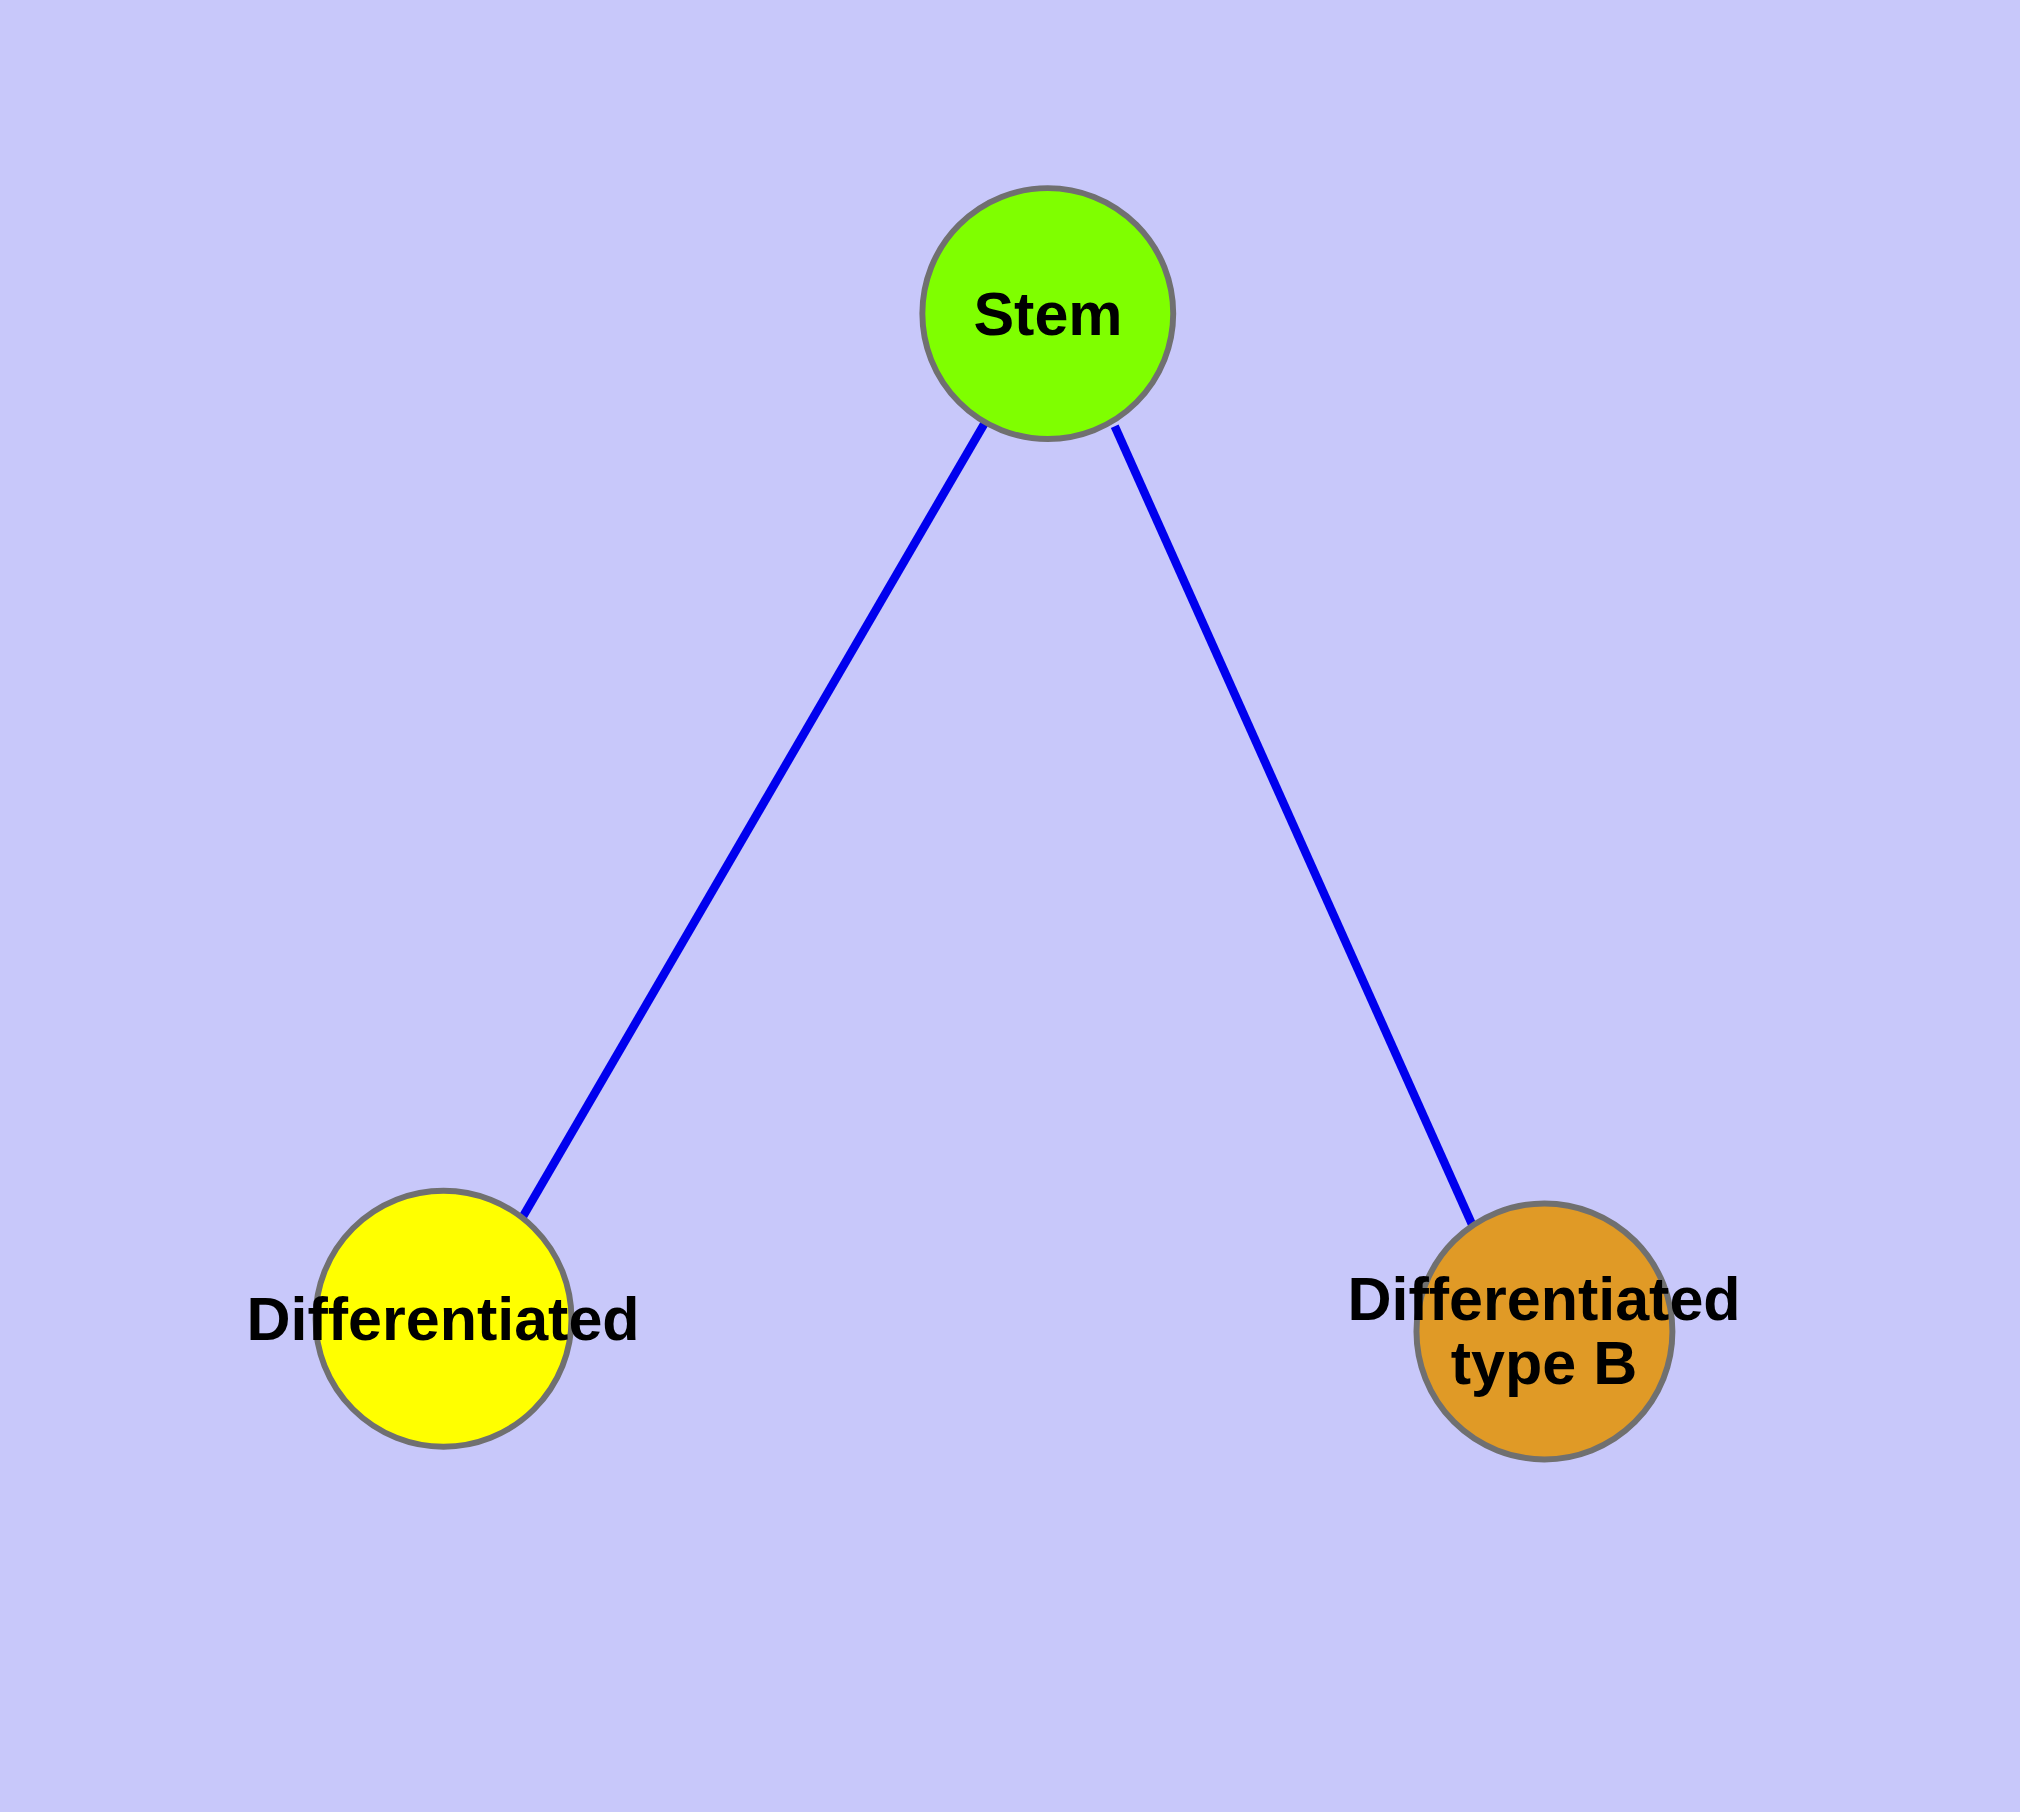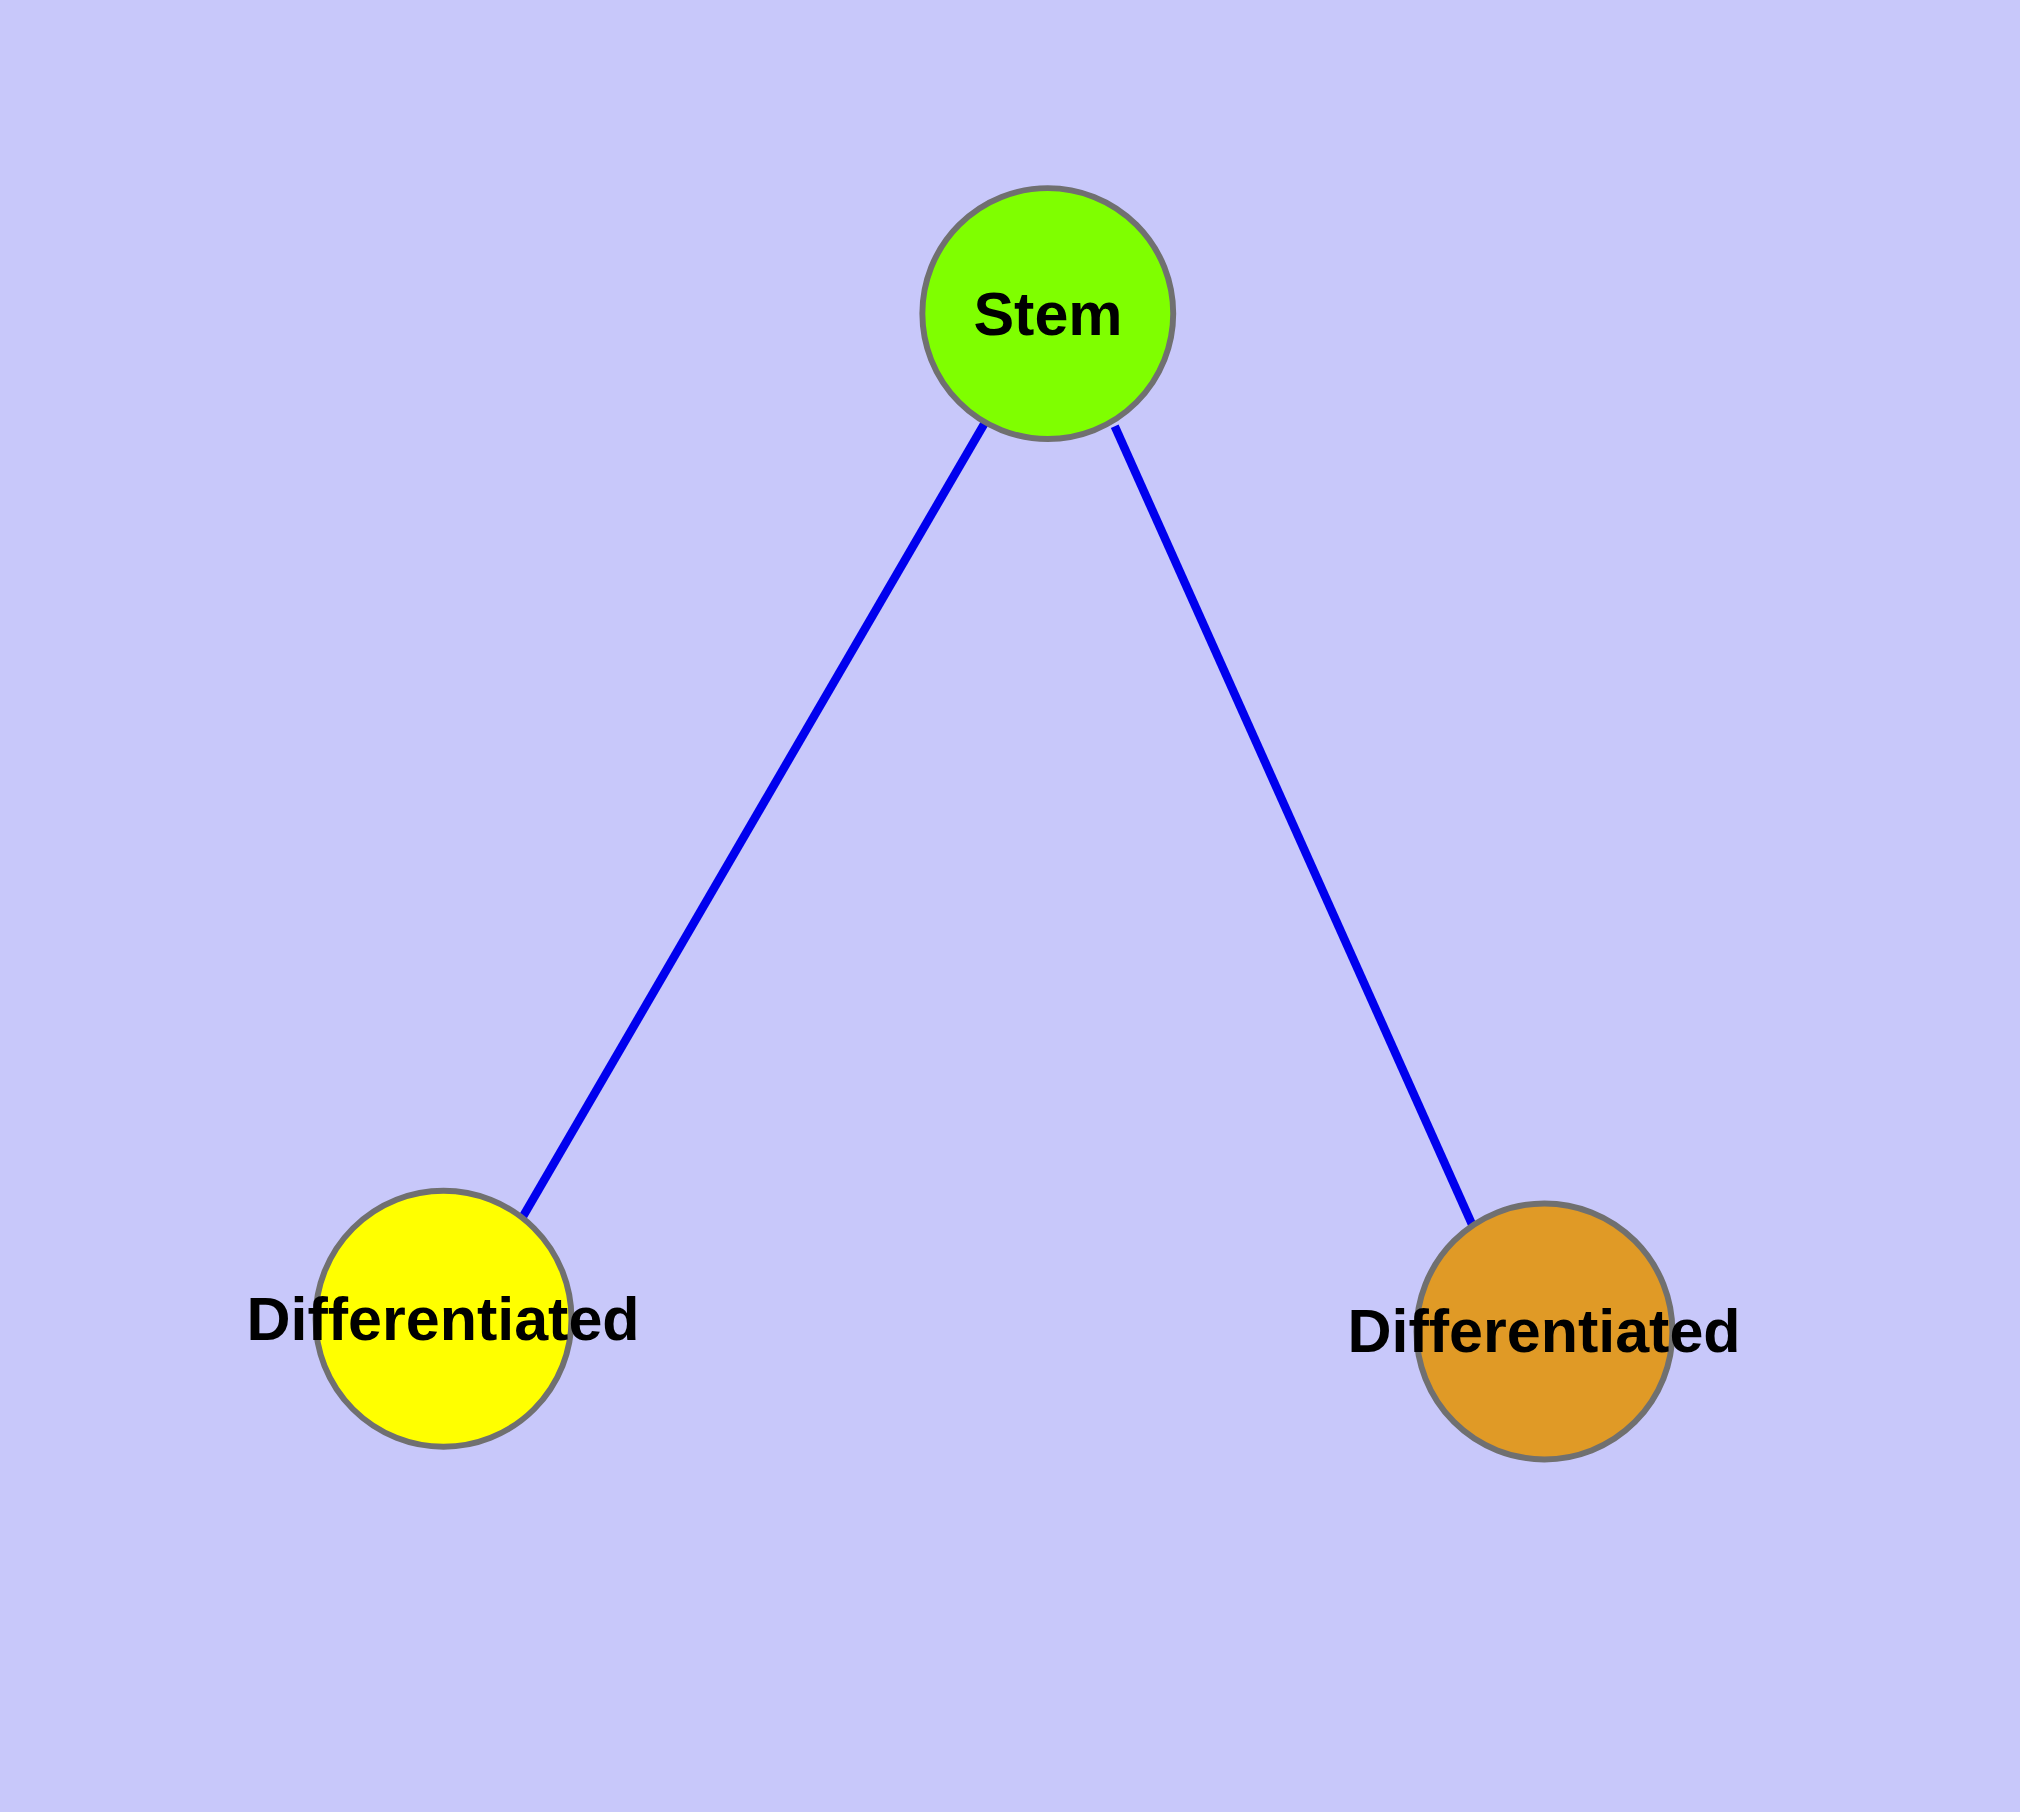--- a/index.html
+++ b/index.html
@@ -50,17 +50,17 @@
     <g id="nodes-layer">
         <circle cx="1236" cy="370" r="148" fill="#7fff00" stroke="#707070" stroke-width="7"></circle>
         <circle cx="523" cy="1556" r="151" fill="#ffff00" stroke="#707070" stroke-width="7"></circle>
         <circle cx="1822" cy="1571" r="151" fill="#e09a26" stroke="#707070" stroke-width="7"></circle>
       </g>
   </svg>
 
   <div id="labels-layer">
       <div class="node-label" style="left: 1048px; top: 314px; font-size: 61px; color: rgb(0, 0, 0);"><div>Stem</div></div>
       <div class="node-label" style="left: 443px; top: 1319px; font-size: 61px; color: rgb(0, 0, 0);"><div>Differentiated</div></div>
-      <div class="node-label" style="left: 1544px; top: 1331px; font-size: 61px; color: rgb(0, 0, 0);"><div>Differentiated</div></div>
+      <div class="node-label" style="left: 1544px; top: 1331px; font-size: 61px; color: rgb(0, 0, 0);"><div>Differentiated</div><div>type B</div></div>
     </div>
 
 </div>
 
 
 </body></html>

